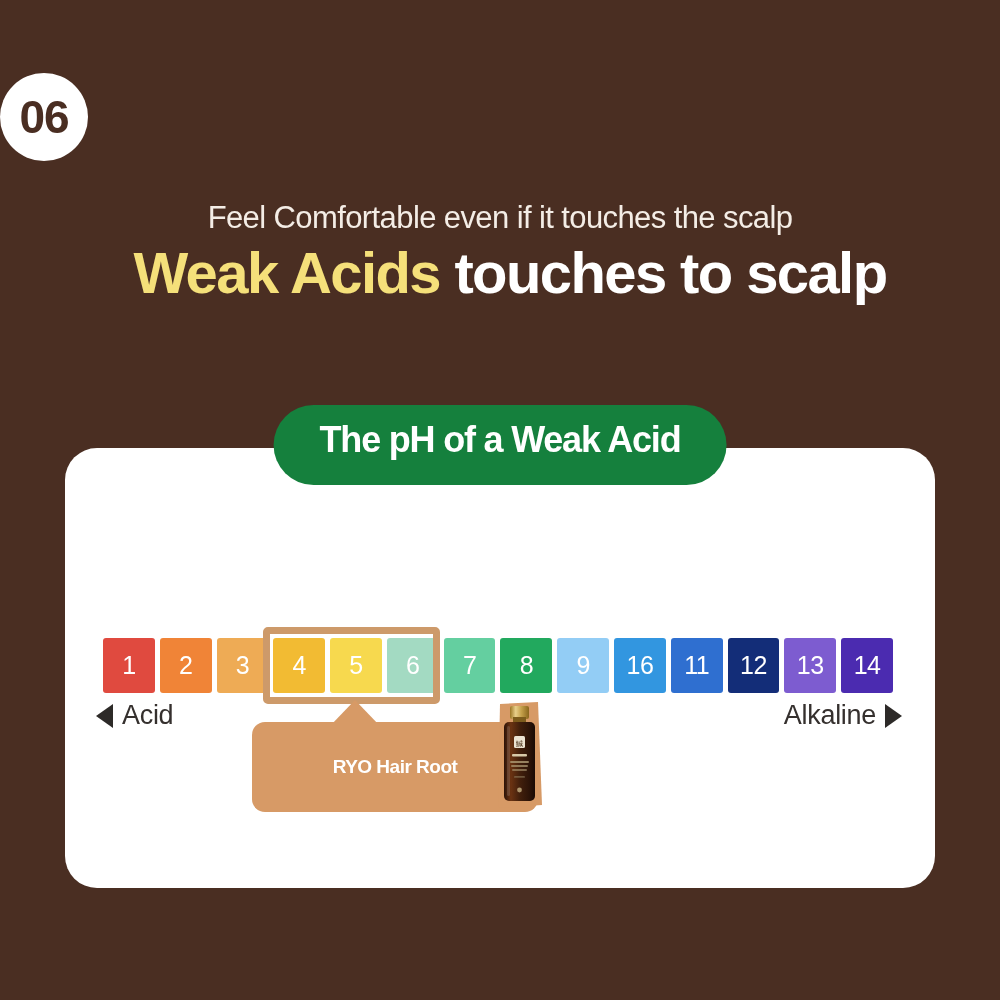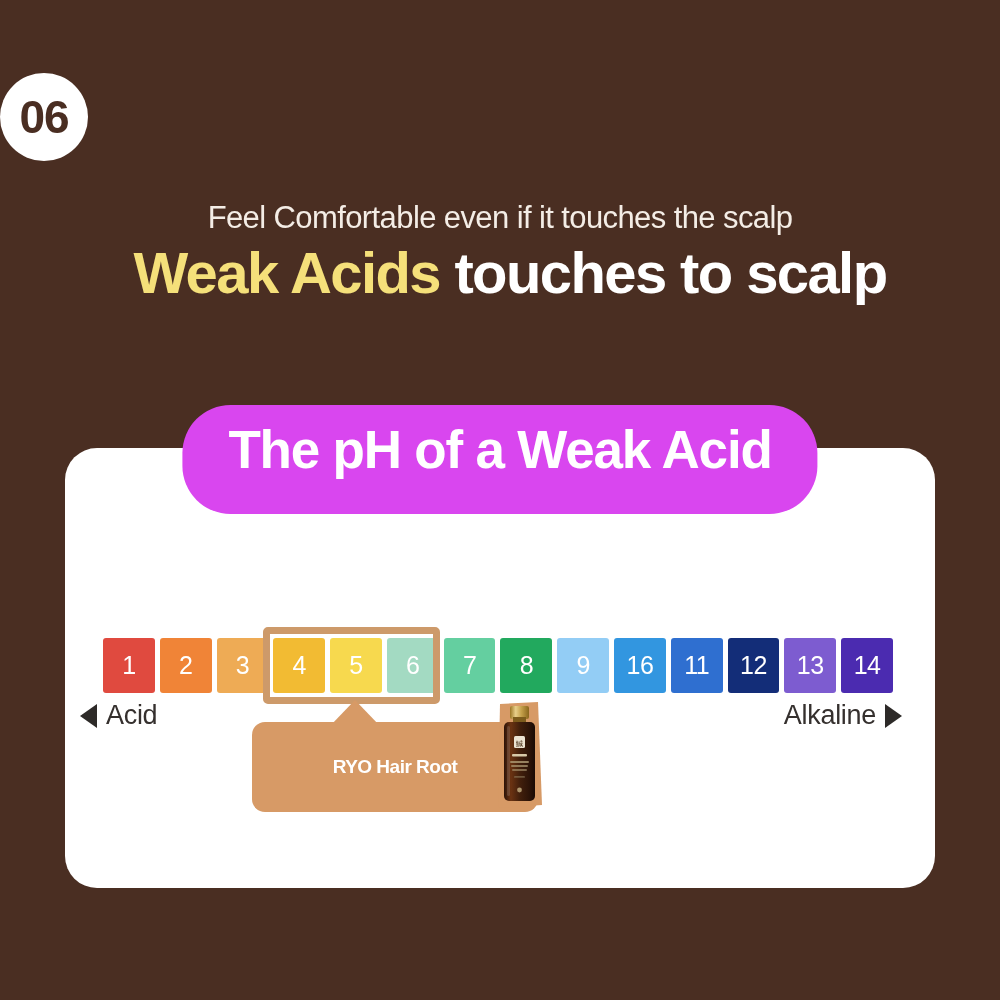--- a/index.html
+++ b/index.html
@@ -76,25 +76,25 @@
     background: #ffffff;
     border-radius: 32px;
   }
 
   
   .pill {
     position: absolute;
     left: 50%;
     transform: translateX(-50%);
     top: 405px;
-    padding: 14px 46px 34px;
-    background: #d946ef;
+    padding: 14px 46px 24px;
+    background: #15803d;
     border-radius: 48px;
     color: #ffffff;
-    font-size: 53px;
+    font-size: 36px;
     font-weight: bold;
     letter-spacing: -1.2px;
     white-space: nowrap;
     z-index: 5;
   }
 
   
   .scale {
     position: absolute;
     left: 103px;
@@ -149,21 +149,21 @@
   .axis-label {
     position: absolute;
     display: flex;
     align-items: center;
     gap: 9px;
     color: #35302e;
     font-size: 27px;
     letter-spacing: -0.3px;
     z-index: 3;
   }
-  .axis-label.left { left: 80px; top: 700px; }
+  .axis-label.left { left: 96px; top: 700px; }
   .axis-label.right { right: 98px; top: 700px; }
 
   .tri-left {
     width: 0; height: 0;
     border-top: 12px solid transparent;
     border-bottom: 12px solid transparent;
     border-right: 17px solid #2d2a28;
   }
   .tri-right {
     width: 0; height: 0;

